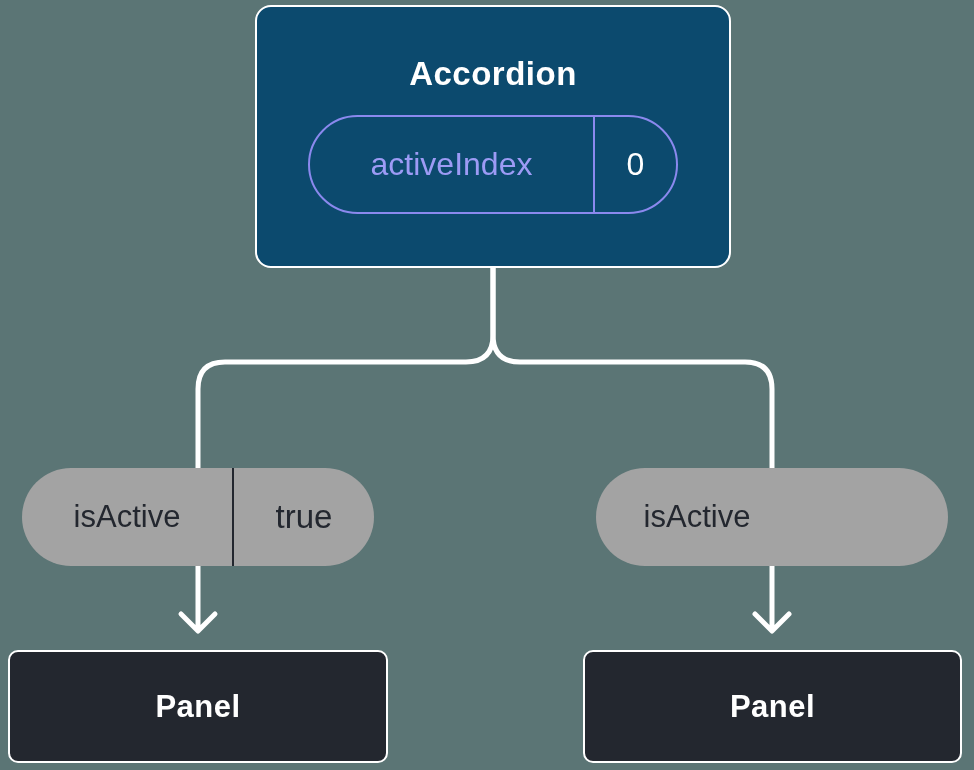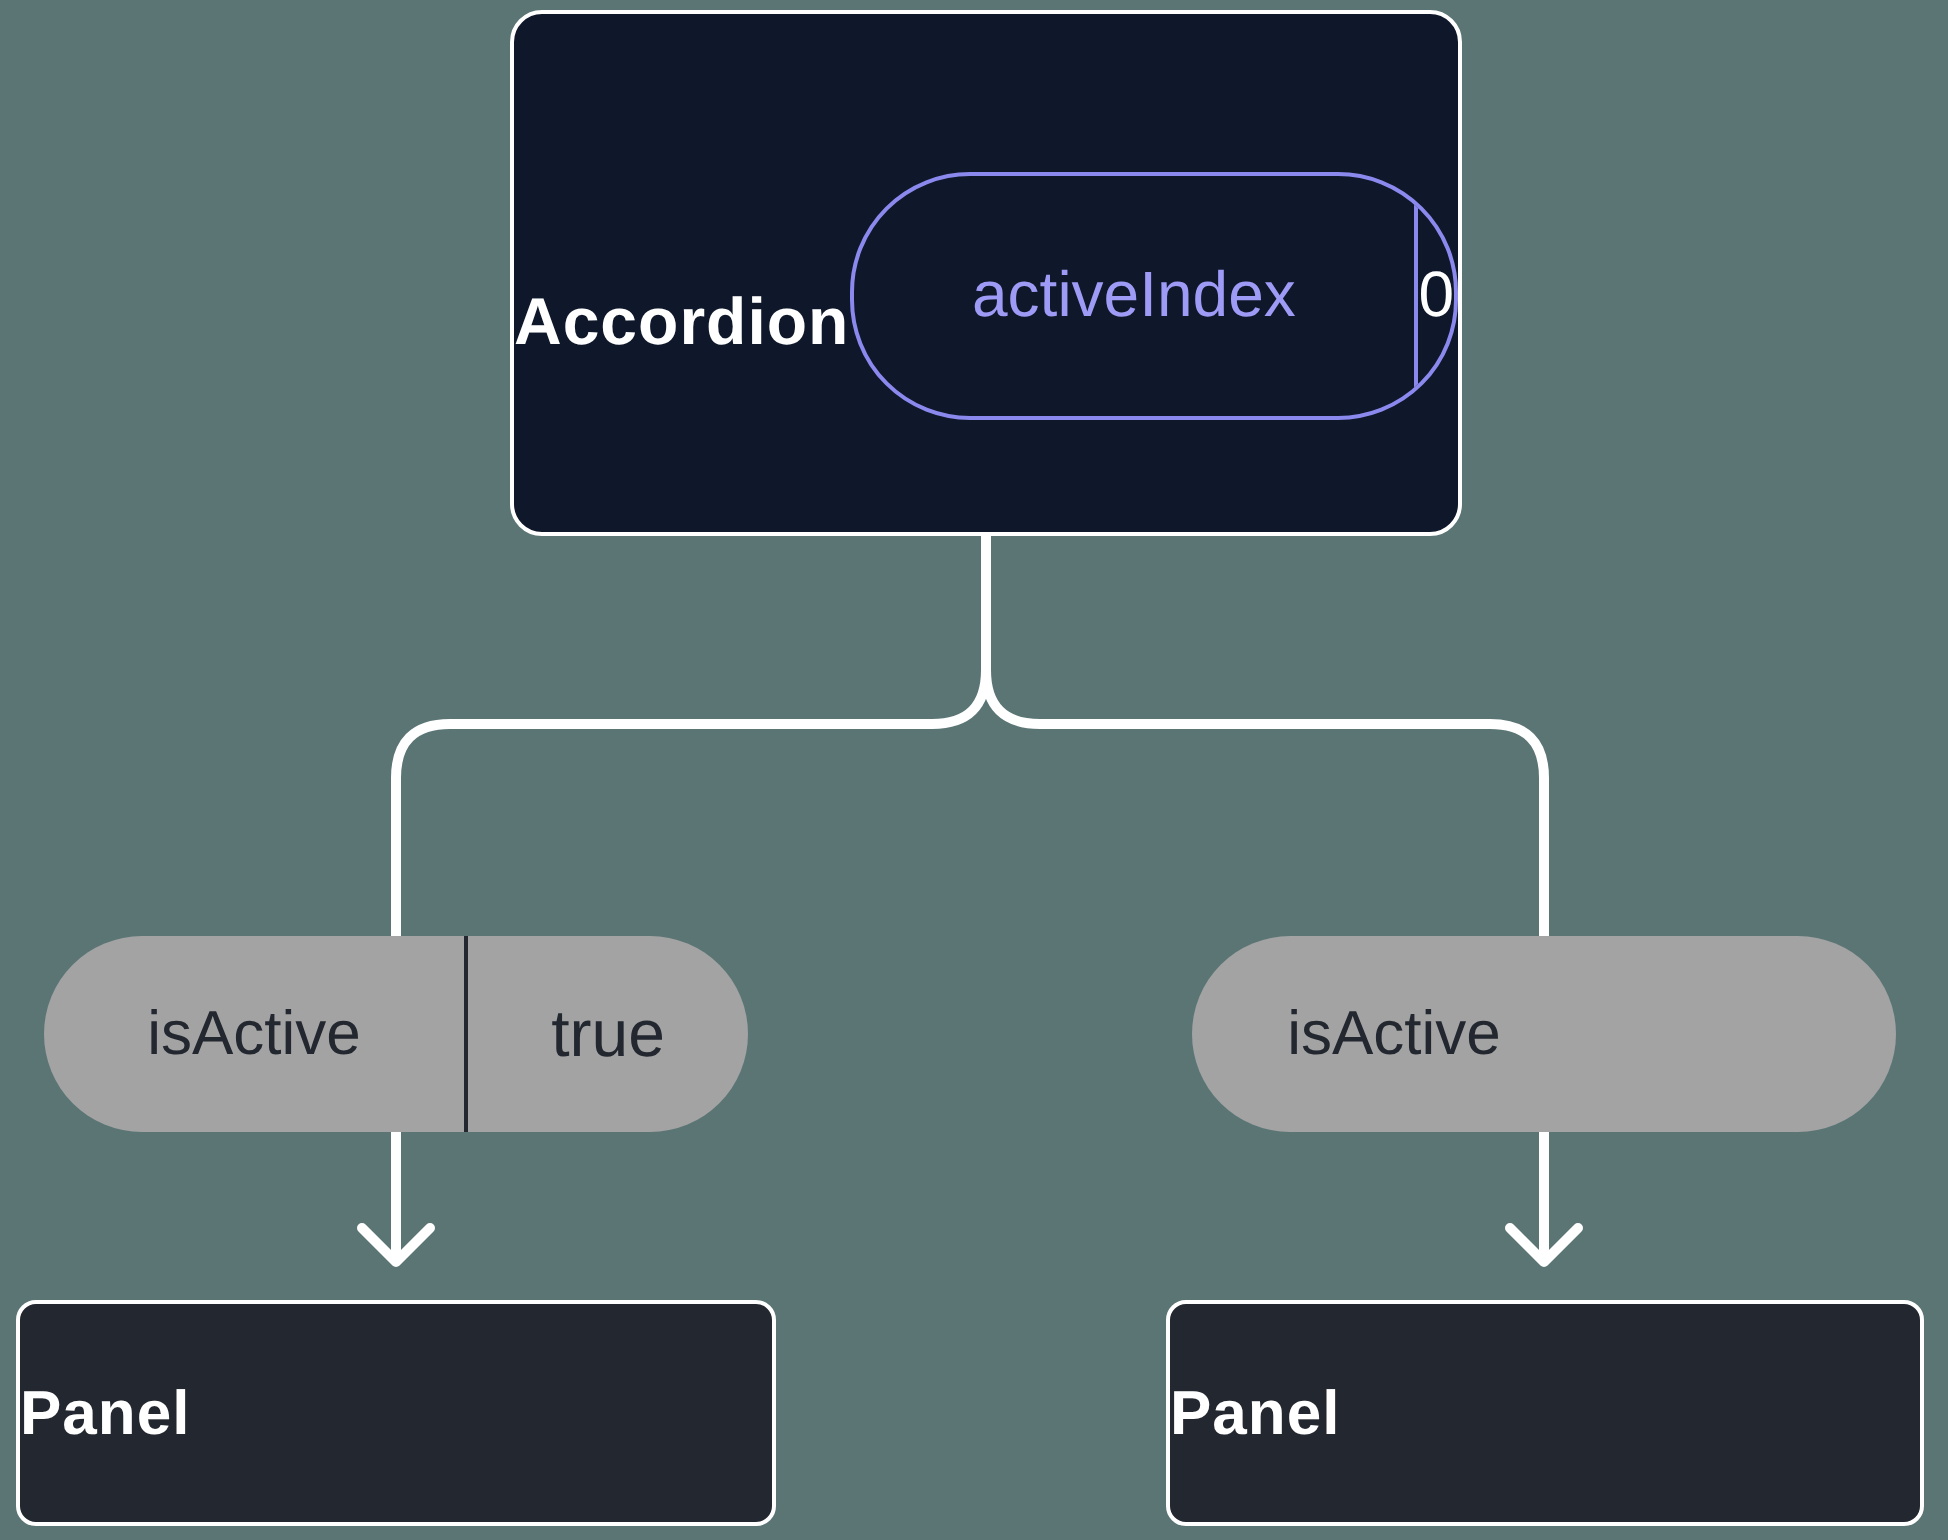--- a/index.html
+++ b/index.html
@@ -22,37 +22,38 @@
     height: 770px;
     pointer-events: none;
   }
   .root-box {
     position: absolute;
     left: 255px;
     top: 5px;
     width: 476px;
     height: 263px;
     box-sizing: border-box;
-    background: #0f172a;
+    background: #0c4a6e;
     border: 2px solid #FFFFFF;
     border-radius: 16px;
     display: flex;
+    flex-direction: column;
     align-items: center;
   }
   .root-title {
     margin-top: 48px;
     font-size: 33px;
     font-weight: 600;
     color: #FFFFFF;
     letter-spacing: 0.5px;
   }
   .root-pill {
     margin-top: 22px;
     width: 370px;
-    height: 124px;
+    height: 99px;
     box-sizing: border-box;
     border: 2.5px solid #8B89EE;
     border-radius: 60px;
     display: flex;
     align-items: stretch;
     overflow: hidden;
   }
   .root-pill .cell-name {
     width: 283px;
     display: flex;
@@ -105,21 +106,21 @@
   .panel-box {
     position: absolute;
     top: 650px;
     height: 113px;
     box-sizing: border-box;
     background: #23272F;
     border: 2.5px solid #FFFFFF;
     border-radius: 10px;
     display: flex;
     align-items: center;
-    justify-content: flex-start;
+    justify-content: center;
   }
   .panel-box.left  { left: 8px;   width: 380px; }
   .panel-box.right { left: 583px; width: 379px; }
   .panel-label {
     font-size: 31px;
     font-weight: 600;
     color: #FFFFFF;
     letter-spacing: 0.5px;
   }
 </style>

